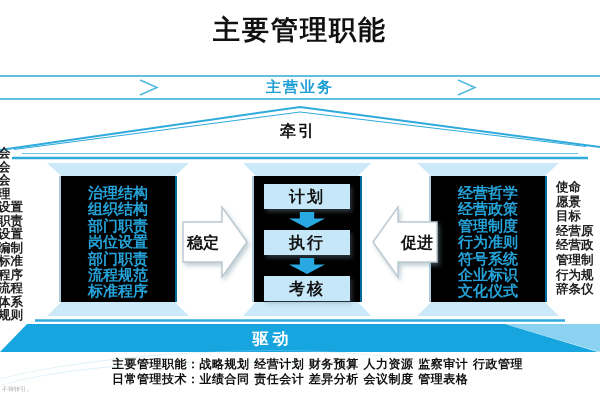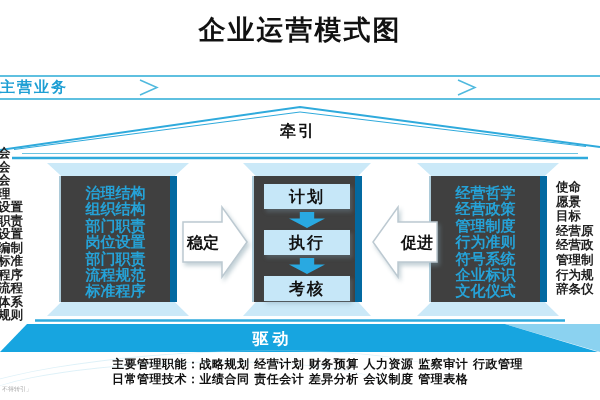--- a/index.html
+++ b/index.html
@@ -8,35 +8,35 @@
     overflow:hidden;font-family:"DejaVu Sans","Liberation Sans",sans-serif;
   }
   .abs{position:absolute;}
   .title{
     top:12px;left:0;width:600px;text-align:center;
     font-size:27px;font-weight:900;color:#111;letter-spacing:2px;
   }
   
   .band{top:75px;left:0;width:600px;height:25px;background:#fff;
     border-top:2px solid #5fc0e0;border-bottom:2px solid #5fc0e0;box-sizing:border-box;}
-  .band-label{top:78px;left:0;width:600px;
+  .band-label{top:78px;left:0;width:600px;text-align:center;
     font-size:15px;font-weight:800;color:#1e9fd4;letter-spacing:2px;}
   .deco-svg{top:0;left:0;pointer-events:none;}
   .roof-label{top:121px;left:0;width:596px;text-align:center;
     font-size:16px;font-weight:800;color:#111;letter-spacing:2px;}
   
   .lmargin{top:146px;left:-2px;color:#222;font-size:12.5px;font-weight:700;}
   .lmargin div{height:13.5px;line-height:13.5px;white-space:nowrap;}
   .rmargin{top:180px;left:556px;color:#222;font-size:12.5px;font-weight:600;}
   .rmargin div{height:14.6px;line-height:14.6px;white-space:nowrap;}
   
   .capital{height:13px;background:#cbe9f8;}
   .cap-top{clip-path:polygon(0 0,100% 0,90% 100%,10% 100%);}
   .cap-base{clip-path:polygon(10% 0,90% 0,100% 100%,0 100%);}
-  .pillar-body{background:#404040;border-left:2px solid #adcbd9;border-right:7px solid #0369a1;
+  .pillar-body{background:#000000;border-left:2px solid #adcbd9;border-right:2px solid #0369a1;
     box-sizing:border-box;}
   .pillar-text{padding-top:9px;text-align:center;}
   .pillar-text div{height:16.4px;line-height:16.4px;font-size:15px;font-weight:800;color:#25a2d7;}
   
   .step-box{left:264px;width:86px;height:25px;background:#c6e7f8;border-radius:0;
     box-shadow:2px 3px 4px rgba(120,150,165,.35);
     text-align:center;line-height:25px;font-size:16px;font-weight:800;color:#111;letter-spacing:2px;}
   .down-arrow{left:289px;width:36px;height:16px;background:#29a9e1;
     clip-path:polygon(30% 0,70% 0,70% 40%,100% 40%,50% 100%,0 40%,30% 40%);}
   .blockarrow{filter:drop-shadow(2px 3px 2px rgba(120,150,165,.45));}
@@ -51,21 +51,21 @@
   
   .footer-line{left:112px;color:#111;font-size:12px;font-weight:700;white-space:nowrap;letter-spacing:.5px;}
   .watermark{left:2px;top:385px;font-size:6px;color:#a8a8a8;filter:blur(.3px);}
   .streak{border-top:1px solid rgba(160,215,235,.35);border-radius:50%;}
 </style>
 </head>
 <body>
 
 <div class="stage">
 
-  <div class="abs title">企业运营模式图</div>
+  <div class="abs title">主要管理职能</div>
 
   <div class="abs band"></div>
   <svg class="abs deco-svg" width="600" height="400" viewBox="0 0 600 400">
     <polyline points="140,80 157,87.5 140,95" fill="none" stroke="#4fb9de" stroke-width="1.5"></polyline>
     <polyline points="458,80 475,87.5 458,95" fill="none" stroke="#4fb9de" stroke-width="1.5"></polyline>
 
     <polyline points="0,150 300,107 600,147" fill="none" stroke="#2faadc" stroke-width="2"></polyline>
     <polyline points="14,149.5 300,112 586,146.5" fill="none" stroke="#2faadc" stroke-width="1"></polyline>
 
     <line x1="22" y1="153.5" x2="578" y2="153.5" stroke="#6cc4e2" stroke-width="1"></line>

